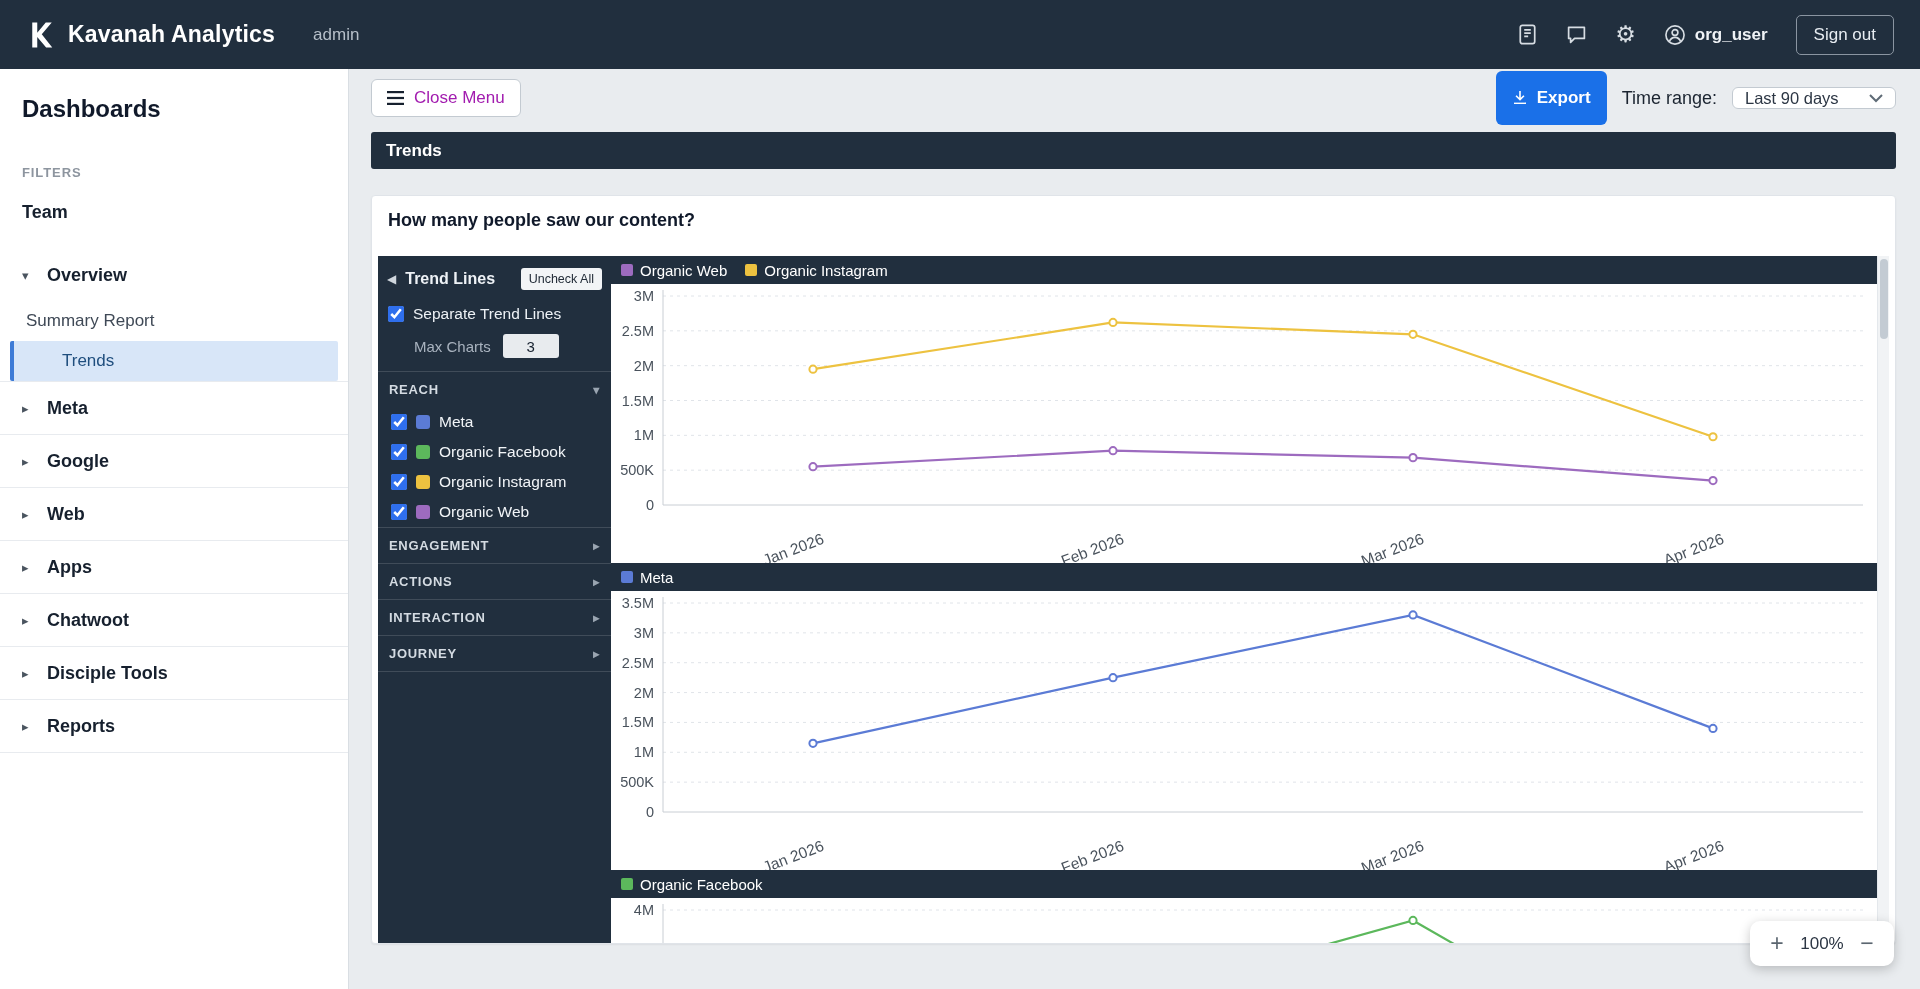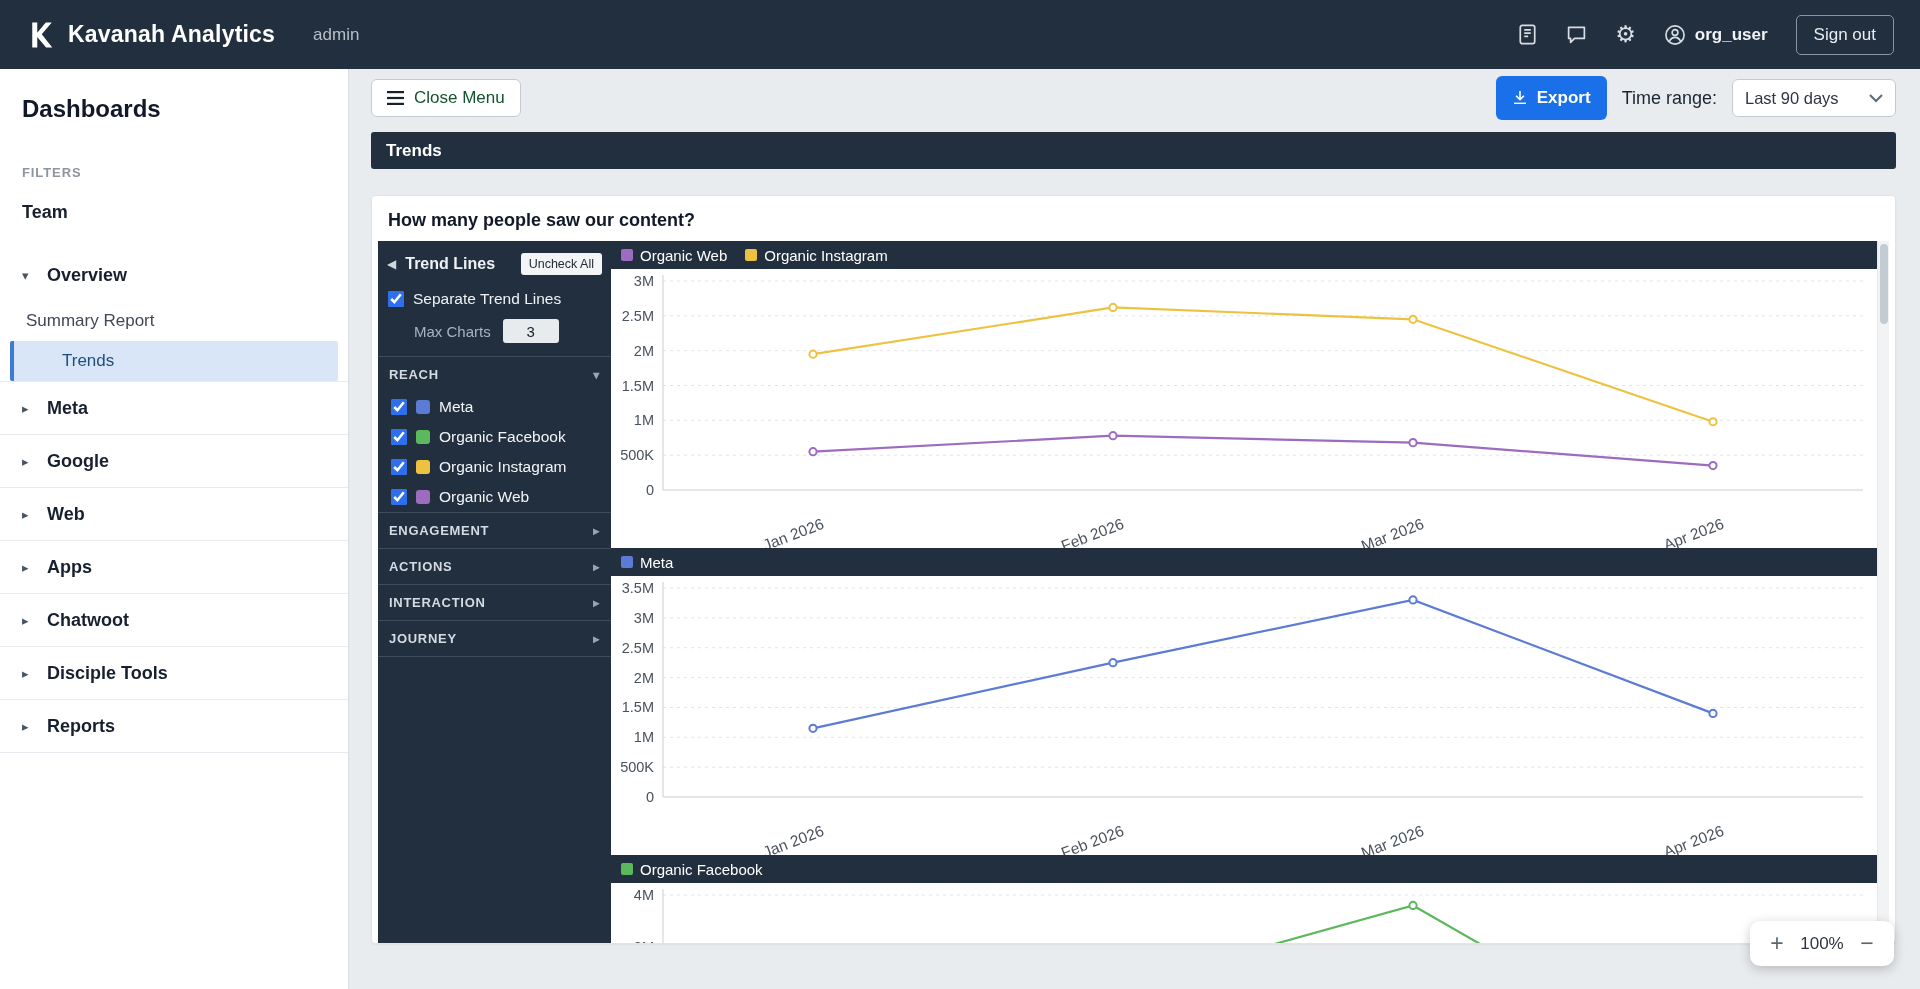--- a/index.html
+++ b/index.html
@@ -29,28 +29,28 @@
   .nav-group{border-bottom:1px solid #e8ebef}
   .nav-item{height:52px;display:flex;align-items:center;gap:11px;padding:0 22px;cursor:pointer}
   .caret{width:14px;font-size:13px;color:#4a545f}
   .nav-label{font-size:18px;font-weight:bold;color:#16202e}
   .nav-child{height:40px;display:flex;align-items:center;padding-left:26px;font-size:17px;color:#3f4956;cursor:pointer}
   .nav-child.active{background:#d8e6f8;border-left:4px solid #3e7bd6;margin:0 10px;border-radius:2px;padding-left:48px;color:#1f4e7e}
 
   
   .main{position:fixed;top:69px;left:349px;right:0;bottom:0;padding:10px 24px 0 22px}
   .toolbar{display:flex;align-items:center;justify-content:space-between;height:38px}
-  .close-menu-btn{display:flex;align-items:center;gap:10px;background:#fff;border:1px solid #c3cad1;border-radius:6px;height:38px;padding:0 15px;font-size:17px;color:#14532d}
+  .close-menu-btn{display:flex;align-items:center;gap:10px;background:#fff;border:1px solid #c3cad1;border-radius:6px;height:38px;padding:0 15px;font-size:17px;color:#a21caf}
   .toolbar-right{display:flex;align-items:center;gap:15px}
-  .export-btn{display:flex;align-items:center;gap:9px;background:#1a70e8;border:none;border-radius:6px;height:44px;padding:0 16px;color:#fff;font-size:17px;font-weight:bold}
+  .export-btn{display:flex;align-items:center;gap:9px;background:#1a70e8;border:none;border-radius:6px;height:54px;padding:0 16px;color:#fff;font-size:17px;font-weight:bold}
   .time-range-label{font-size:18px;color:#1b2430}
-  .time-select{width:164px;height:38px;border:1px solid #c3cad1;border-radius:6px;background:#fff;display:flex;align-items:center;justify-content:space-between;padding:0 12px;font-size:16.5px;color:#2c3644;cursor:pointer}
+  .time-select{width:164px;height:22px;border:1px solid #c3cad1;border-radius:6px;background:#fff;display:flex;align-items:center;justify-content:space-between;padding:0 12px;font-size:16.5px;color:#2c3644;cursor:pointer}
   .section-bar{margin-top:15px;height:37px;background:#212f3e;border-radius:3px;color:#fff;font-size:17px;font-weight:bold;display:flex;align-items:center;padding:0 15px}
   .card{margin-top:26px;height:749px;background:#fff;border:1px solid #e0e4e9;border-radius:4px;box-shadow:0 1px 2px rgba(16,24,40,.06);overflow:hidden}
-  .card-title{height:45px;padding:14px 16px 12px;font-size:18px;font-weight:bold;color:#10192a}
+  .card-title{height:60px;padding:14px 16px 12px;font-size:18px;font-weight:bold;color:#10192a}
   .card-body{display:flex;height:703px;padding:0 6px}
 
   
   .trend-panel{width:233px;flex:none;background:#212f3e;color:#eef2f6;overflow:hidden}
   .tp-header{display:flex;align-items:center;gap:9px;padding:12px 9px 10px}
   .tp-collapse{font-size:12px;color:#cfd6dd;cursor:pointer}
   .tp-title{font-size:16px;font-weight:bold}
   .tp-uncheck{margin-left:auto;background:#f2f4f6;color:#222c38;border:none;border-radius:3px;font-size:12.5px;padding:4px 8px}
   .tp-row{display:flex;align-items:center;gap:9px;padding:5px 10px;font-size:15.5px;cursor:pointer}
   .tp-row input,.pg-item input{width:16px;height:16px;accent-color:#2f6fed}

